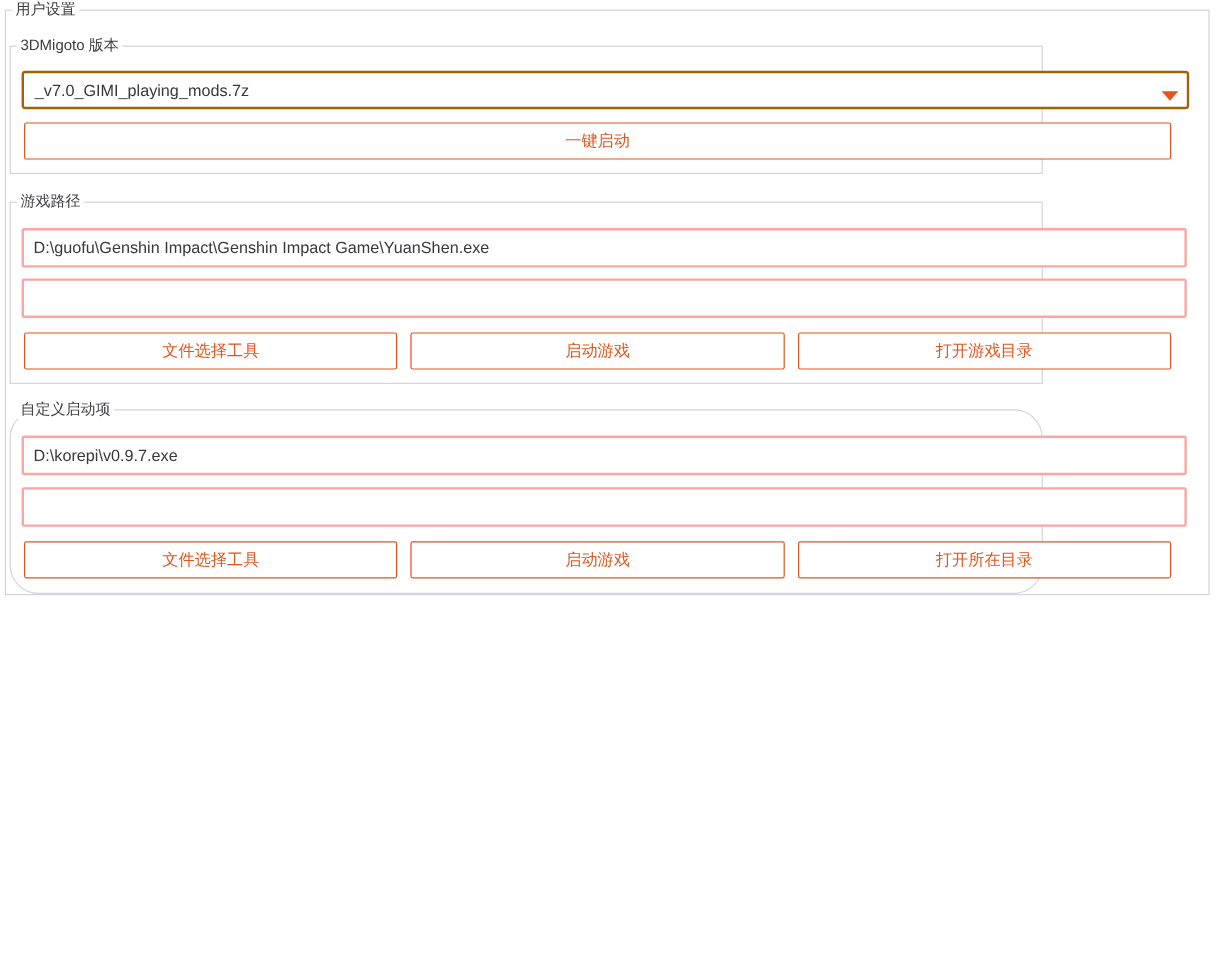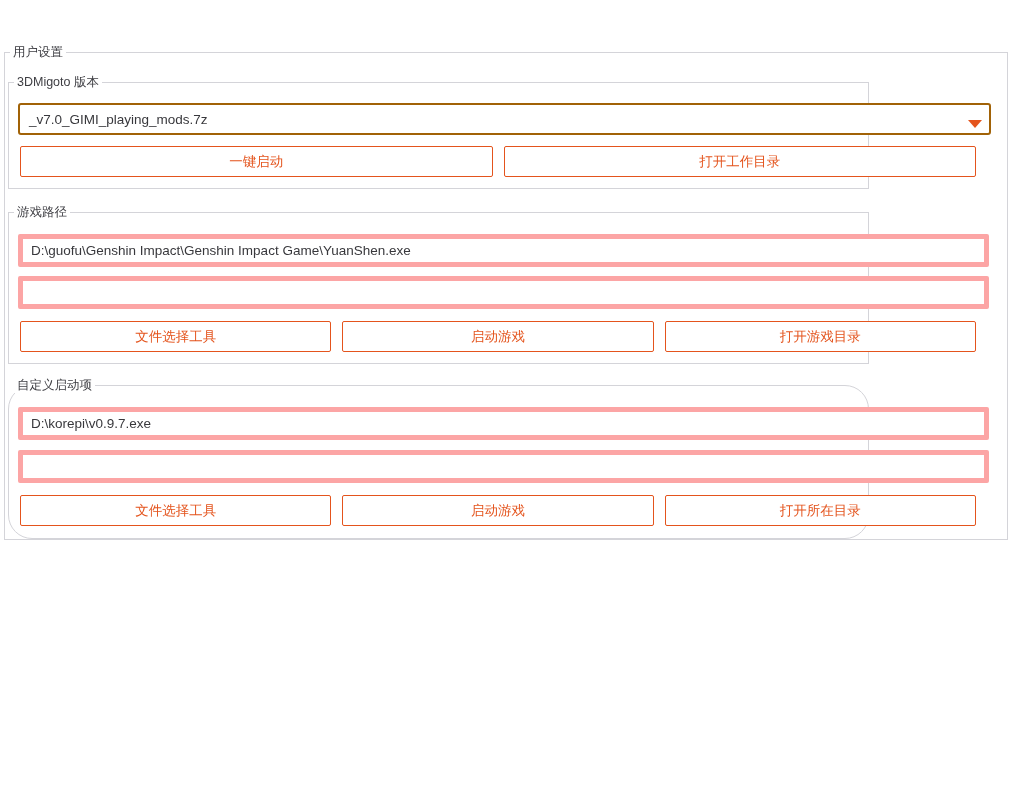--- a/index.html
+++ b/index.html
@@ -22,21 +22,21 @@
     top: -8px;
     left: 5px;
     background: #ffffff;
     padding: 0 3px;
     font-size: 12.5px;
     line-height: 15px;
     color: #3d3d42;
     white-space: nowrap;
   }
 
-  .outer-group { left: 4px; top: 8px; width: 1004px; height: 488px; margin-top: 44px; }
+  .outer-group { left: 4px; top: 8px; width: 1004px; height: 488px; }
 
   .inner-group { left: 3px; width: 861px; }
   .inner-group.g1 { top: 29px;  height: 107px; }
   .inner-group.g2 { top: 159px; height: 152px; }
   .inner-group.g3 { top: 332px; height: 154px; border-radius: 24px; }
 
   
   .combo {
     position: absolute;
     left: 9px; top: 20px;
@@ -62,21 +62,21 @@
     border-left: 7px solid transparent;
     border-right: 7px solid transparent;
     border-top: 8px solid #e4541d;
   }
 
   
   .path-input {
     position: absolute;
     left: 9px;
     width: 971px; height: 33px;
-    border: 5px solid #fca5a5;
+    border: 2px solid #fca5a5;
     border-radius: 2px;
     background: #ffffff;
     padding: 0 8px;
     font-family: "Liberation Sans", "DejaVu Sans", sans-serif;
     font-size: 13.5px;
     color: #38383c;
     outline: none;
   }
   .g2 .path-input.row1 { top: 21px; }
   .g2 .path-input.row2 { top: 63px; }
@@ -121,21 +121,20 @@
     <div class="groupbox inner-group g1">
       <span class="legend">3DMigoto 版本</span>
 
       <div class="combo">
         <span class="combo-text">_v7.0_GIMI_playing_mods.7z</span>
         <span class="combo-arrow"></span>
       </div>
 
       <div class="btn-row">
         <button class="btn">一键启动</button>
-        <button class="btn">打开工作目录</button>
       </div>
     </div>
 
     <div class="groupbox inner-group g2">
       <span class="legend">游戏路径</span>
 
       <input class="path-input row1" type="text" value="D:\guofu\Genshin Impact\Genshin Impact Game\YuanShen.exe" style="">
       <input class="path-input row2" type="text" value="" style="">
 
       <div class="btn-row">

